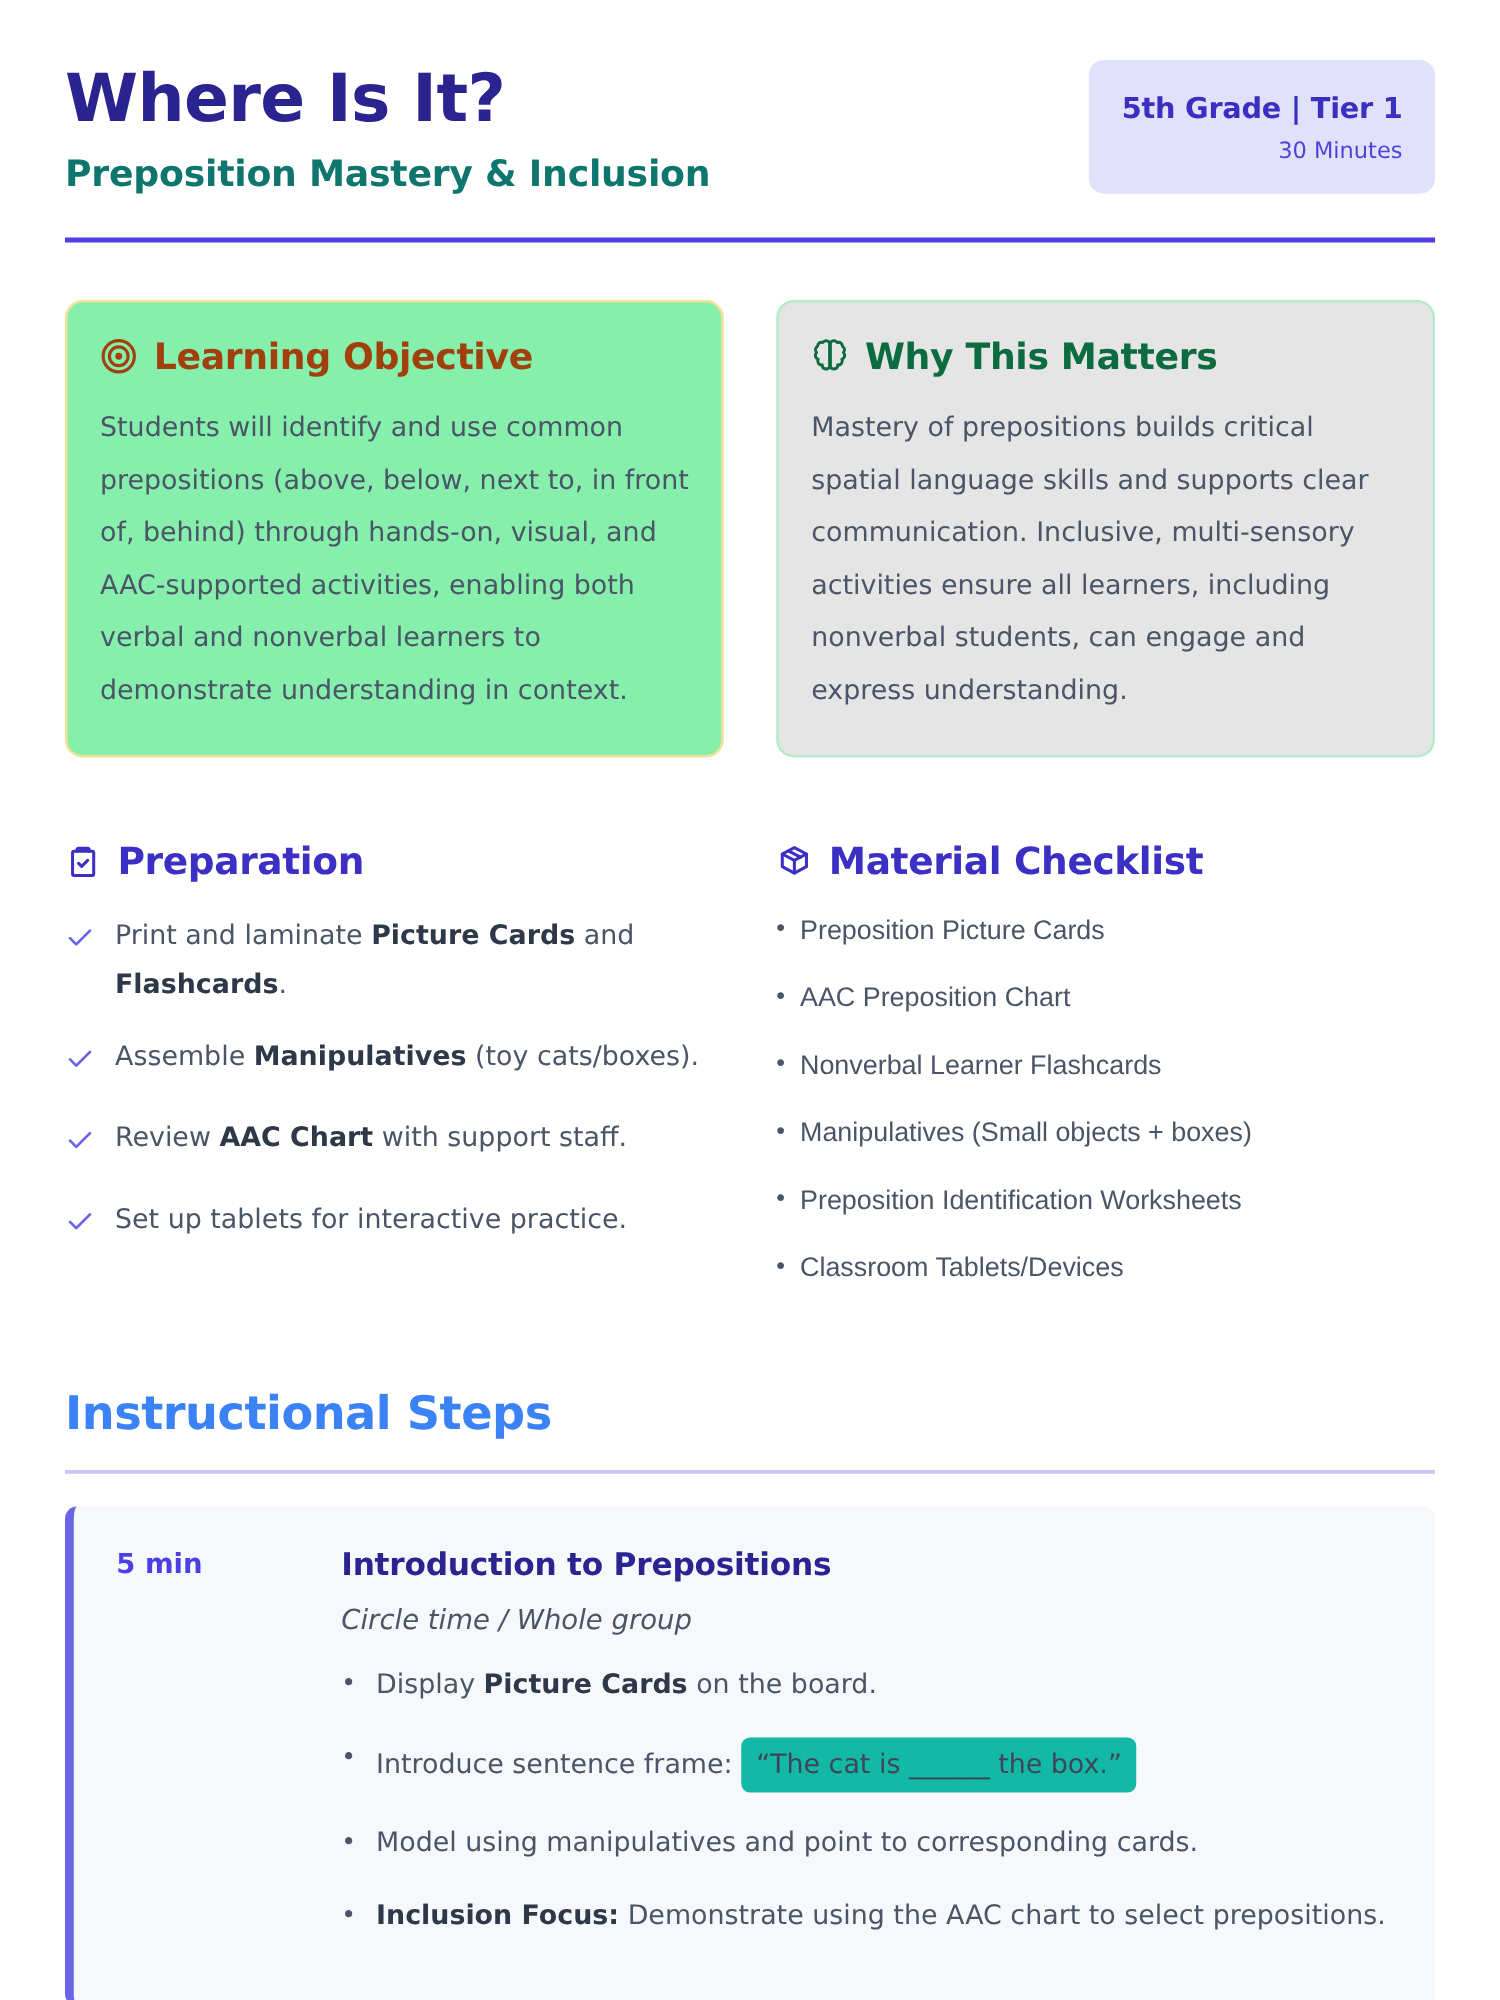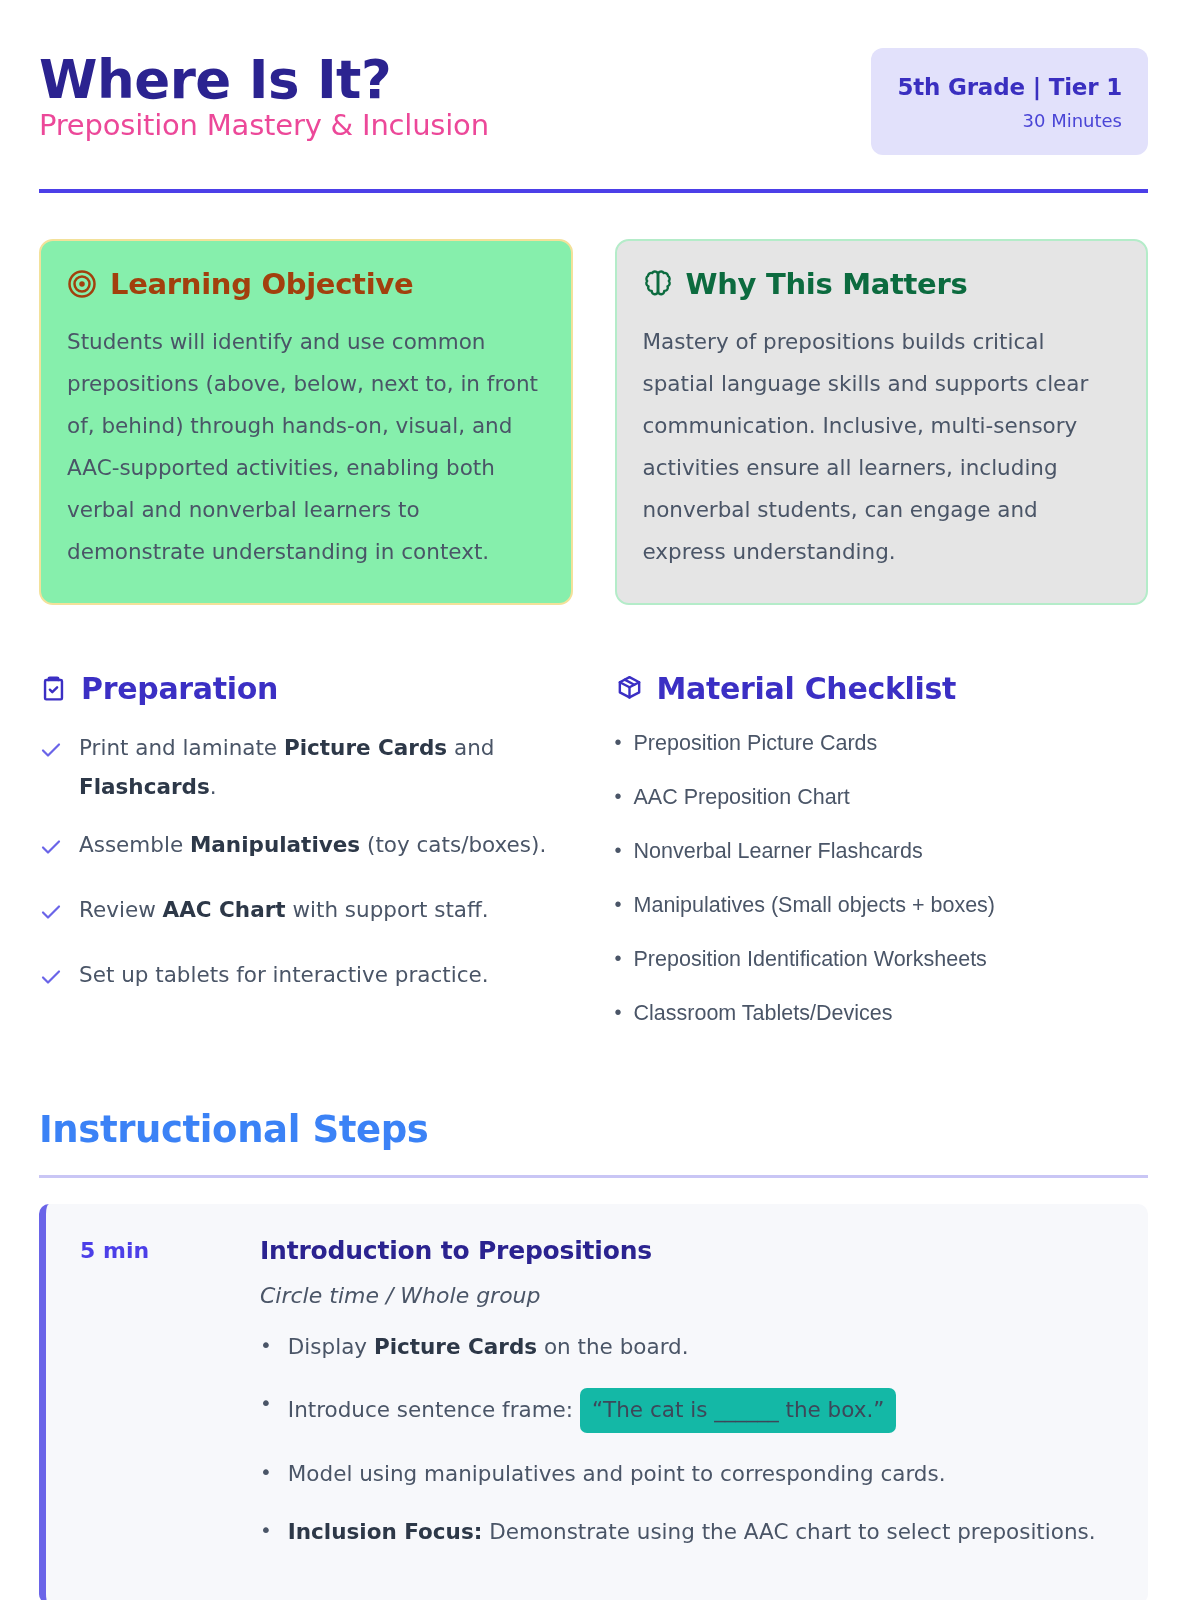--- a/index.html
+++ b/index.html
@@ -12,21 +12,21 @@
   body {
     background: #ffffff;
     font-family: "DejaVu Sans", sans-serif;
     color: #3f4a5a;
     overflow: hidden;
   }
 
   .page {
     width: 1200px;
     height: 1600px;
-    padding: 48px 52px 0 39px;
+    padding: 48px 52px 0 52px;
     position: relative;
   }
 
   
   .header {
     display: flex;
     align-items: flex-start;
     justify-content: space-between;
   }
 
@@ -35,22 +35,23 @@
   .doc-title {
     font-size: 53px;
     font-weight: bold;
     color: #2b2390;
     letter-spacing: -0.5px;
     line-height: 1.06;
   }
 
   .doc-subtitle {
     font-size: 29px;
-    color: #ec4899;
-    font-weight: 400;
+    color: #0f766e;
+    margin-top: 14px;
+    font-weight: 700;
     letter-spacing: -0.2px;
   }
 
   .badge {
     background: #e2e1fb;
     border-radius: 12px;
     padding: 26px 26px 24px 26px;
     min-width: 268px;
     text-align: right;
   }

